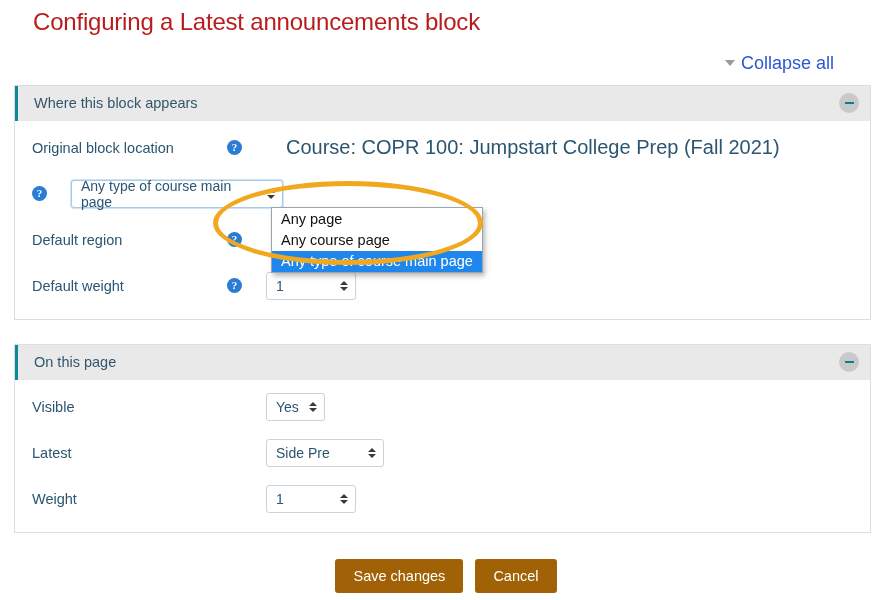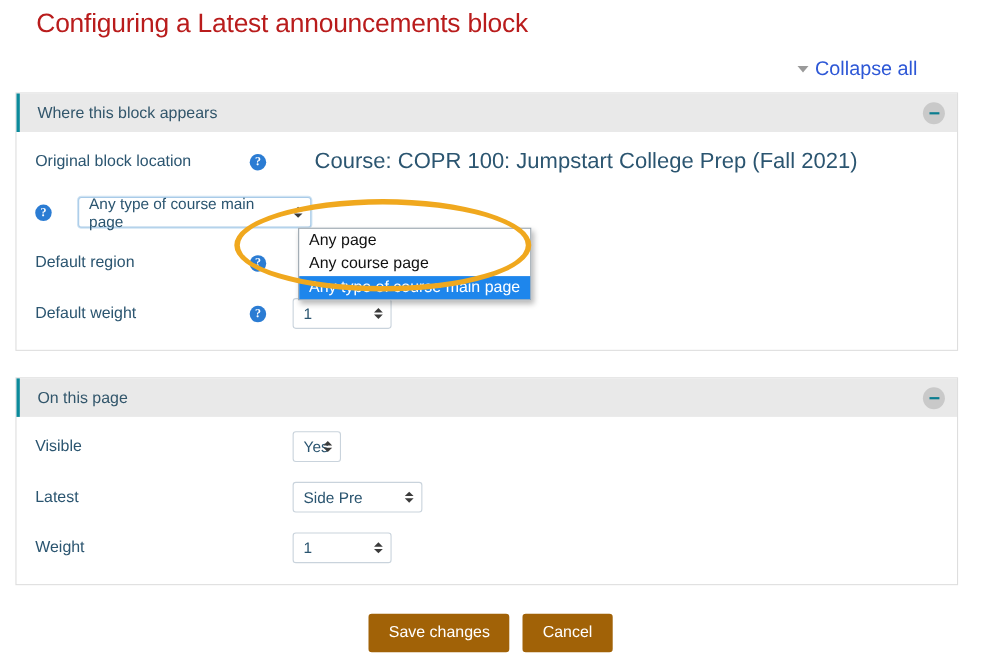--- a/index.html
+++ b/index.html
@@ -168,21 +168,21 @@
   }
   .arrow-dn {
     width: 0; height: 0;
     border-left: 4px solid transparent;
     border-right: 4px solid transparent;
     border-top: 4px solid #3b3b3b;
   }
 
   .sel-pagetypes { width: 212px; }
   .sel-defweight { width: 90px; }
-  .sel-visible   { width: 44px; }
+  .sel-visible   { width: 59px; }
   .sel-region    { width: 118px; }
   .sel-weight    { width: 90px; }
 
   
   .dropdown-list {
     position: absolute;
     left: 244px;
     top: 207px;
     width: 212px;
     background: #ffffff;

